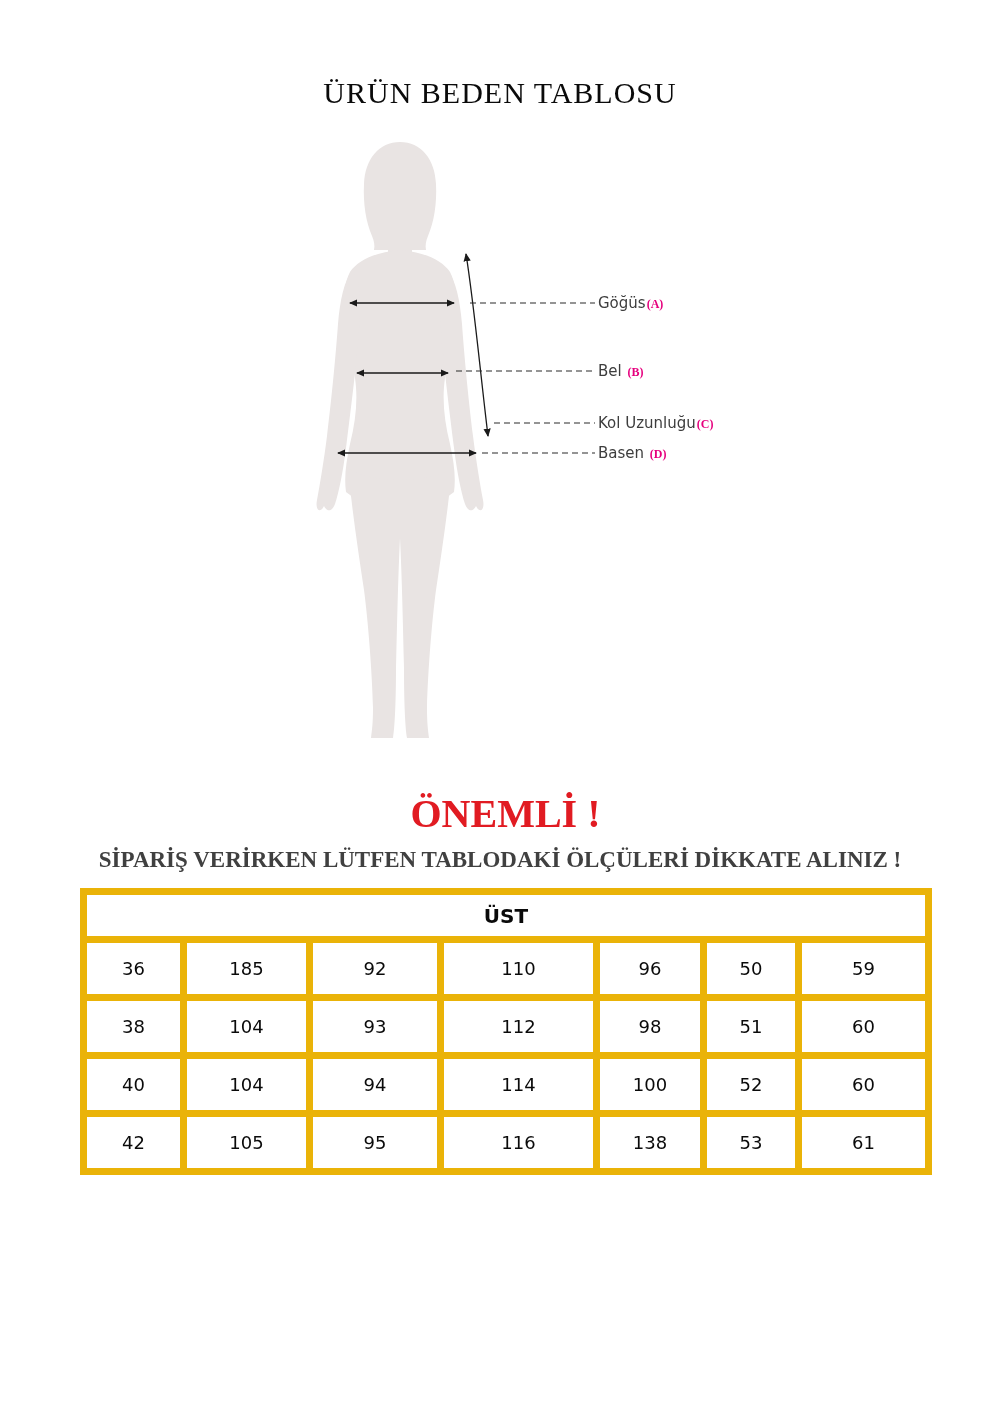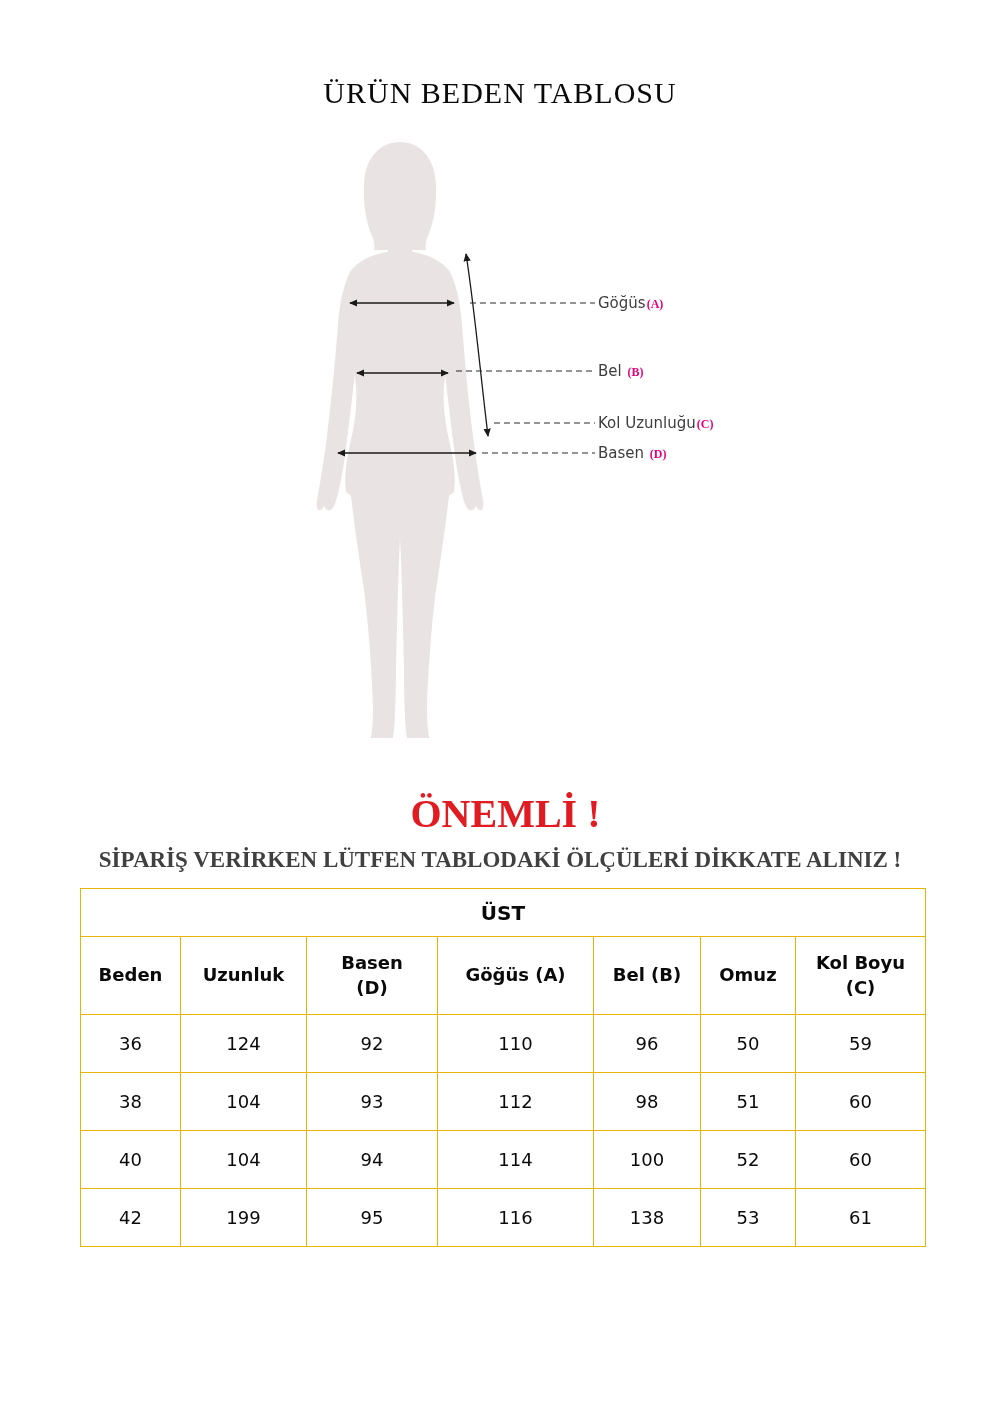--- a/index.html
+++ b/index.html
@@ -44,21 +44,21 @@
     text-align:center;
     font-family:"Liberation Serif", serif;
     font-weight:bold; font-size:23px; color:#404040;
   }
   table.size-table {
     position:absolute; left:80px; top:888px; width:845px;
     border-collapse:collapse; table-layout:fixed;
     font-family:"DejaVu Sans", sans-serif; color:#0a0a0a;
   }
   table.size-table td, table.size-table th {
-    border:1px solid #eab308; text-align:center; vertical-align:middle;
+    border:7px solid #eab308; text-align:center; vertical-align:middle;
   }
   tr.row-section td { height:48px; font-size:20px; font-weight:bold; }
   tr.row-head th { height:78px; font-size:18px; font-weight:bold; white-space:pre-line; line-height:1.35; }
   tr.row-data td { height:58px; font-size:18px; font-weight:normal;margin-top:8px; }
 </style>
 </head>
 <body>
 
 <div class="page">
 
@@ -117,34 +117,23 @@
         <col style="width:131px">
         <col style="width:156px">
         <col style="width:107px">
         <col style="width:95px">
         <col style="width:130px">
     </colgroup>
     <tbody>
       <tr class="row-section">
         <td colspan="7">ÜST</td>
       </tr>
-      <tr class="row-head">
-        <th>Beden</th>
-        <th>Uzunluk</th>
-        <th>Basen
-(D)</th>
-        <th>Göğüs (A)</th>
-        <th>Bel (B)</th>
-        <th>Omuz</th>
-        <th>Kol Boyu
-(C)</th>
-      </tr>
       <tr class="row-data">
         <td>36</td>
-        <td>124</td>
+        <td>185</td>
         <td>92</td>
         <td>110</td>
         <td>96</td>
         <td>50</td>
         <td>59</td>
       </tr>
       <tr class="row-data">
         <td>38</td>
         <td>104</td>
         <td>93</td>
@@ -157,21 +146,21 @@
         <td>40</td>
         <td>104</td>
         <td>94</td>
         <td>114</td>
         <td>100</td>
         <td>52</td>
         <td>60</td>
       </tr>
       <tr class="row-data">
         <td>42</td>
-        <td>199</td>
+        <td>105</td>
         <td>95</td>
         <td>116</td>
         <td>138</td>
         <td>53</td>
         <td>61</td>
       </tr>
     </tbody>
   </table>
 
 </div>

